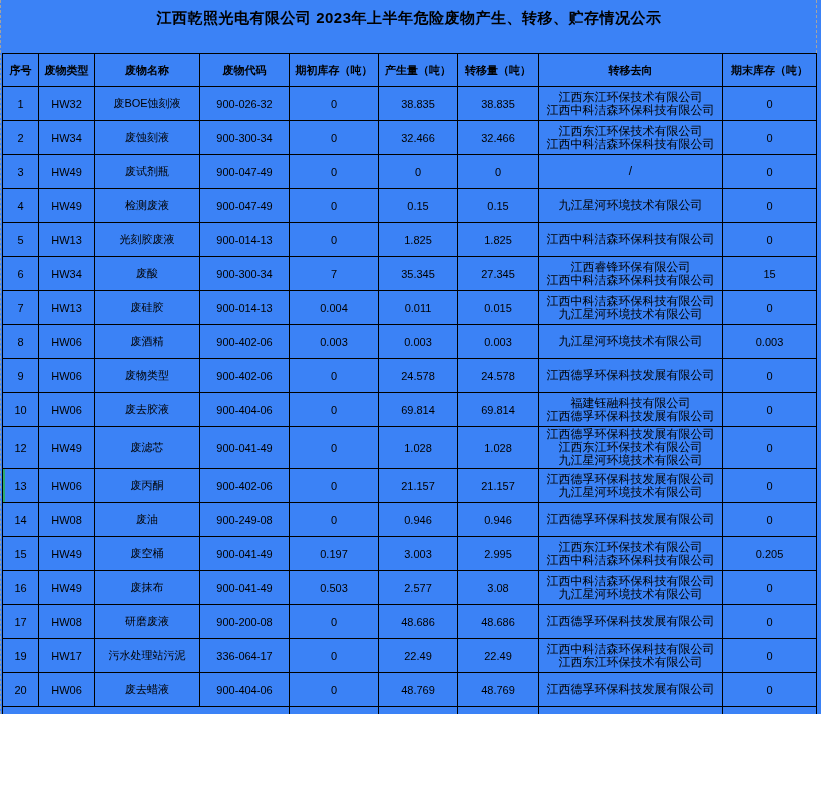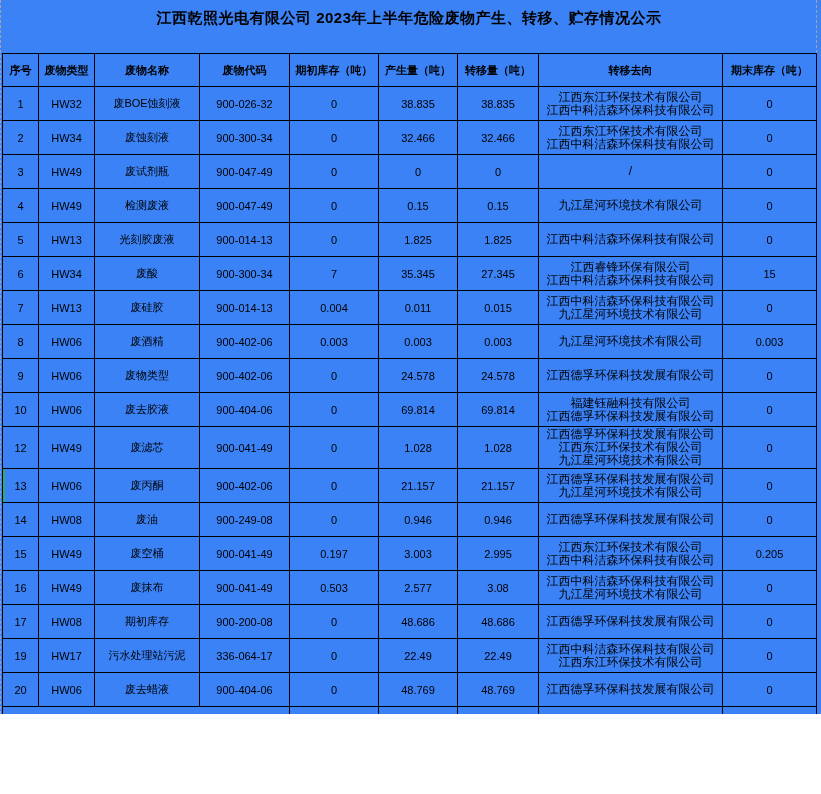--- a/index.html
+++ b/index.html
@@ -314,21 +314,21 @@
             <td>3.08</td>
             <td>
               <div class="dest">江西中科洁森环保科技有限公司</div>
               <div class="dest">九江星河环境技术有限公司</div>
             </td>
             <td>0</td>
           </tr>
           <tr>
             <td>17</td>
             <td>HW08</td>
-            <td>期初库存</td>
+            <td>研磨废液</td>
             <td>900-200-08</td>
             <td>0</td>
             <td>48.686</td>
             <td>48.686</td>
             <td>
               <div class="dest">江西德孚环保科技发展有限公司</div>
             </td>
             <td>0</td>
           </tr>
           <tr>

